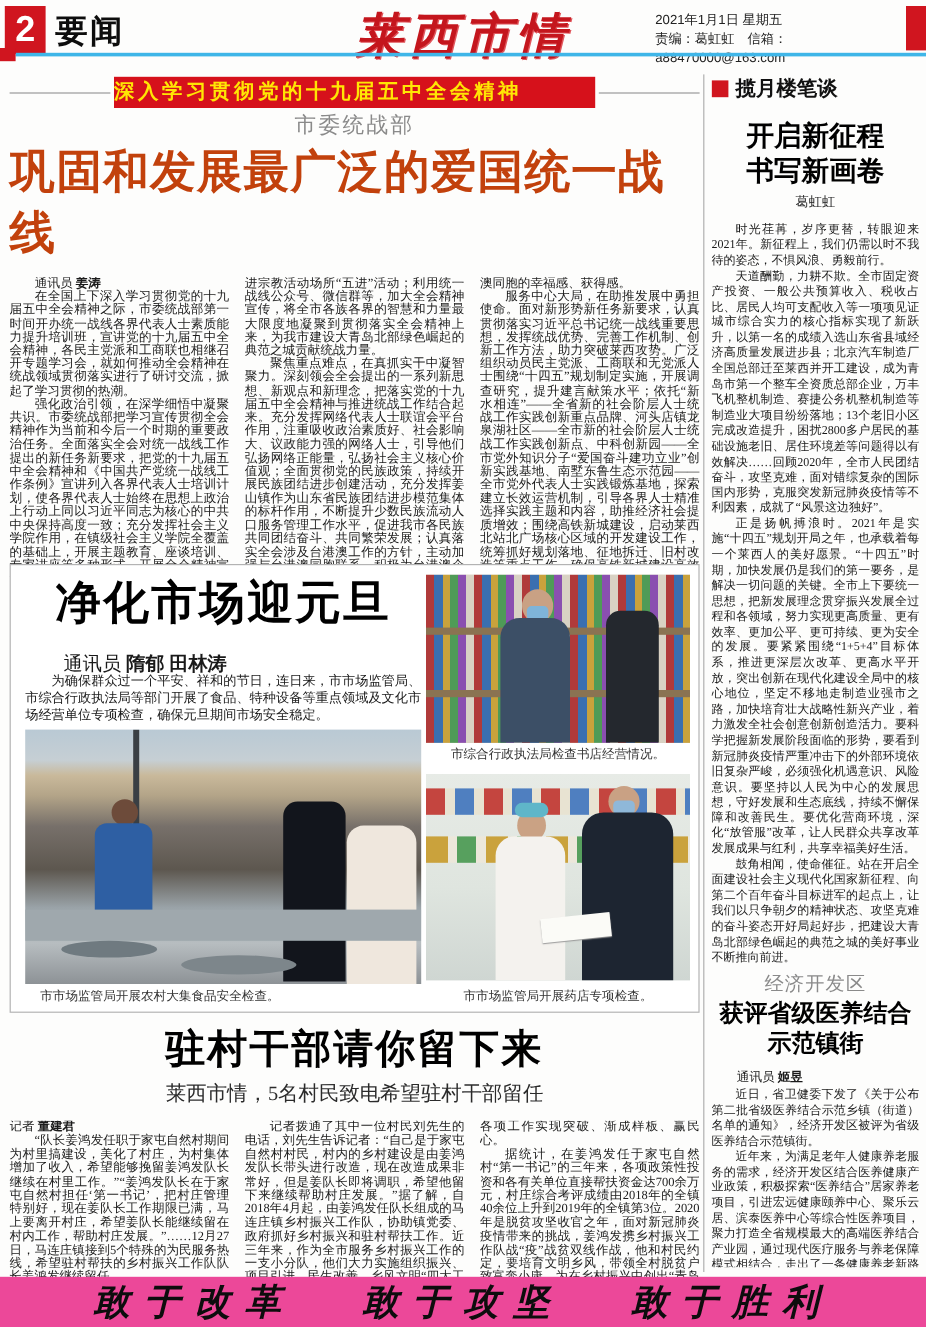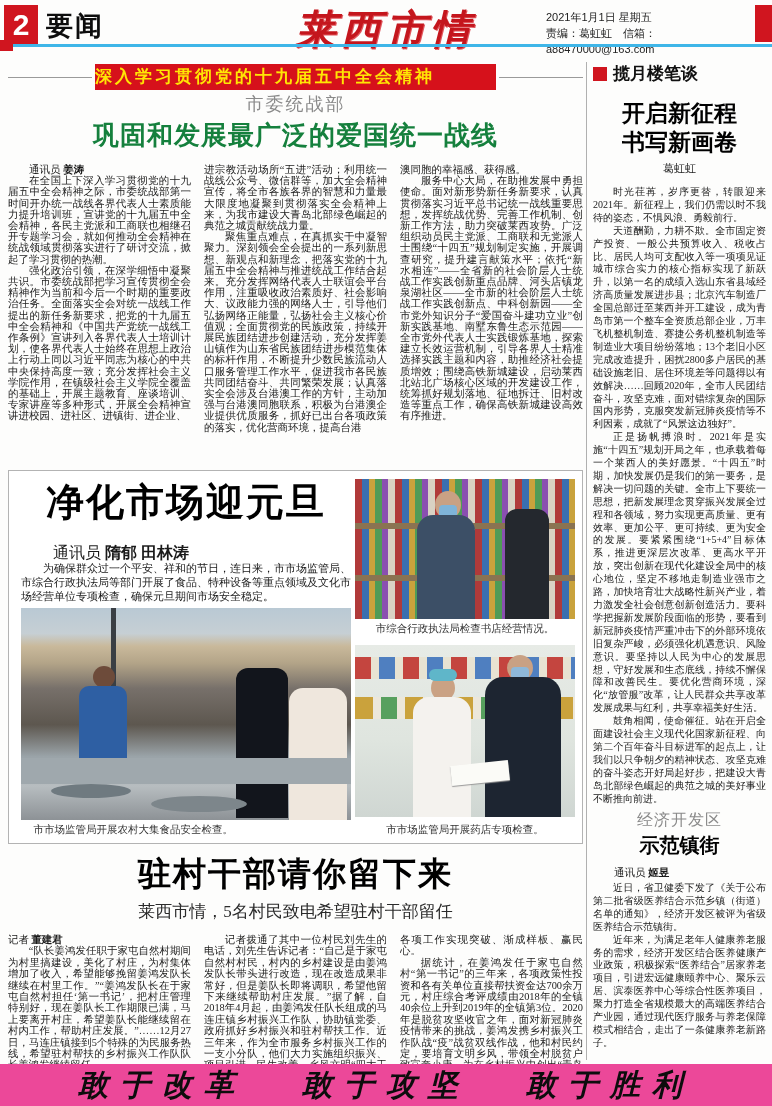--- a/index.html
+++ b/index.html
@@ -24,22 +24,22 @@
   .kicker-wrap{left:8px;top:64px;width:575px;height:26px;}
   .kicker-rule{position:absolute;top:13px;height:1px;background:#9a9a9a;}
   .kr-l{left:0;width:84px;} .kr-r{right:0;width:84px;}
   .kicker-box{position:absolute;left:87px;width:401px;top:0;height:26px;background:#d6111b;
             color:#ffe604;font-family:"Liberation Sans",sans-serif;font-weight:bold;
             font-size:17px;line-height:26px;text-align:left;letter-spacing:3px;}
   
   .main-article{left:8px;top:92px;width:575px;}
   .ma-kicker{text-align:center;color:#8a8a8a;font-size:18px;letter-spacing:2px;
             font-family:"Liberation Sans",sans-serif;}
-  .ma-head{text-align:center;font-size:26px;font-weight:bold;letter-spacing:1px;
-            margin-top:2px;color:#15803d;}
+  .ma-head{font-size:38px;font-weight:bold;letter-spacing:1px;
+            margin-top:2px;color:#c2410c;}
   .cols{display:flex;gap:13px;margin-top:11px;}
   .col{flex:1;font-size:10.5px;line-height:11.2px;text-align:justify;overflow:hidden;}
   .cols-main .col{height:297px;}
   .col p{margin:0;text-indent:2em;}
   .col p.cont{text-indent:0;}
   .byline{margin:0;text-indent:2em;}
   .byline .bname{font-weight:bold;}
   
   .mkt-box{left:8px;top:470px;width:575px;height:374px;border:1px solid #b3b3b3;
            box-sizing:border-box;background:#fff;}
@@ -248,20 +248,21 @@
     <div class="rc-body">
       <p>时光荏苒，岁序更替，转眼迎来2021年。新征程上，我们仍需以时不我待的姿态，不惧风浪、勇毅前行。</p>
       <p>天道酬勤，力耕不欺。全市固定资产投资、一般公共预算收入、税收占比、居民人均可支配收入等一项项见证城市综合实力的核心指标实现了新跃升，以第一名的成绩入选山东省县域经济高质量发展进步县；北京汽车制造厂全国总部迁至莱西并开工建设，成为青岛市第一个整车全资质总部企业，万丰飞机整机制造、赛捷公务机整机制造等制造业大项目纷纷落地；13个老旧小区完成改造提升，困扰2800多户居民的基础设施老旧、居住环境差等问题得以有效解决……回顾2020年，全市人民团结奋斗，攻坚克难，面对错综复杂的国际国内形势，克服突发新冠肺炎疫情等不利因素，成就了“风景这边独好”。</p>
       <p>正是扬帆搏浪时。2021年是实施“十四五”规划开局之年，也承载着每一个莱西人的美好愿景。“十四五”时期，加快发展仍是我们的第一要务，是解决一切问题的关键。全市上下要统一思想，把新发展理念贯穿振兴发展全过程和各领域，努力实现更高质量、更有效率、更加公平、更可持续、更为安全的发展。要紧紧围绕“1+5+4”目标体系，推进更深层次改革、更高水平开放，突出创新在现代化建设全局中的核心地位，坚定不移地走制造业强市之路，加快培育壮大战略性新兴产业，着力激发全社会创意创新创造活力。要科学把握新发展阶段面临的形势，要看到新冠肺炎疫情严重冲击下的外部环境依旧复杂严峻，必须强化机遇意识、风险意识。要坚持以人民为中心的发展思想，守好发展和生态底线，持续不懈保障和改善民生。要优化营商环境，深化“放管服”改革，让人民群众共享改革发展成果与红利，共享幸福美好生活。</p>
       <p>鼓角相闻，使命催征。站在开启全面建设社会主义现代化国家新征程、向第二个百年奋斗目标进军的起点上，让我们以只争朝夕的精神状态、攻坚克难的奋斗姿态开好局起好步，把建设大青岛北部绿色崛起的典范之城的美好事业不断推向前进。</p>
     </div>
   </div>
   <div class="medical">
     <div class="med-kicker">经济开发区</div>
     <div class="med-head">
+      <div>获评省级医养结合</div>
       <div>示范镇街</div>
     </div>
     <div class="med-byline"><span>通讯员</span> <span class="bname">姬昱</span></div>
     <div class="rc-body" style="margin-top:2px">
       <p>近日，省卫健委下发了《关于公布第二批省级医养结合示范乡镇（街道）名单的通知》，经济开发区被评为省级医养结合示范镇街。</p>
       <p>近年来，为满足老年人健康养老服务的需求，经济开发区结合医养健康产业政策，积极探索“医养结合”居家养老项目，引进宏远健康颐养中心、聚乐云居、滨泰医养中心等综合性医养项目，聚力打造全省规模最大的高端医养结合产业园，通过现代医疗服务与养老保障模式相结合，走出了一条健康养老新路子。</p>
     </div>
   </div>
 </div>
 

